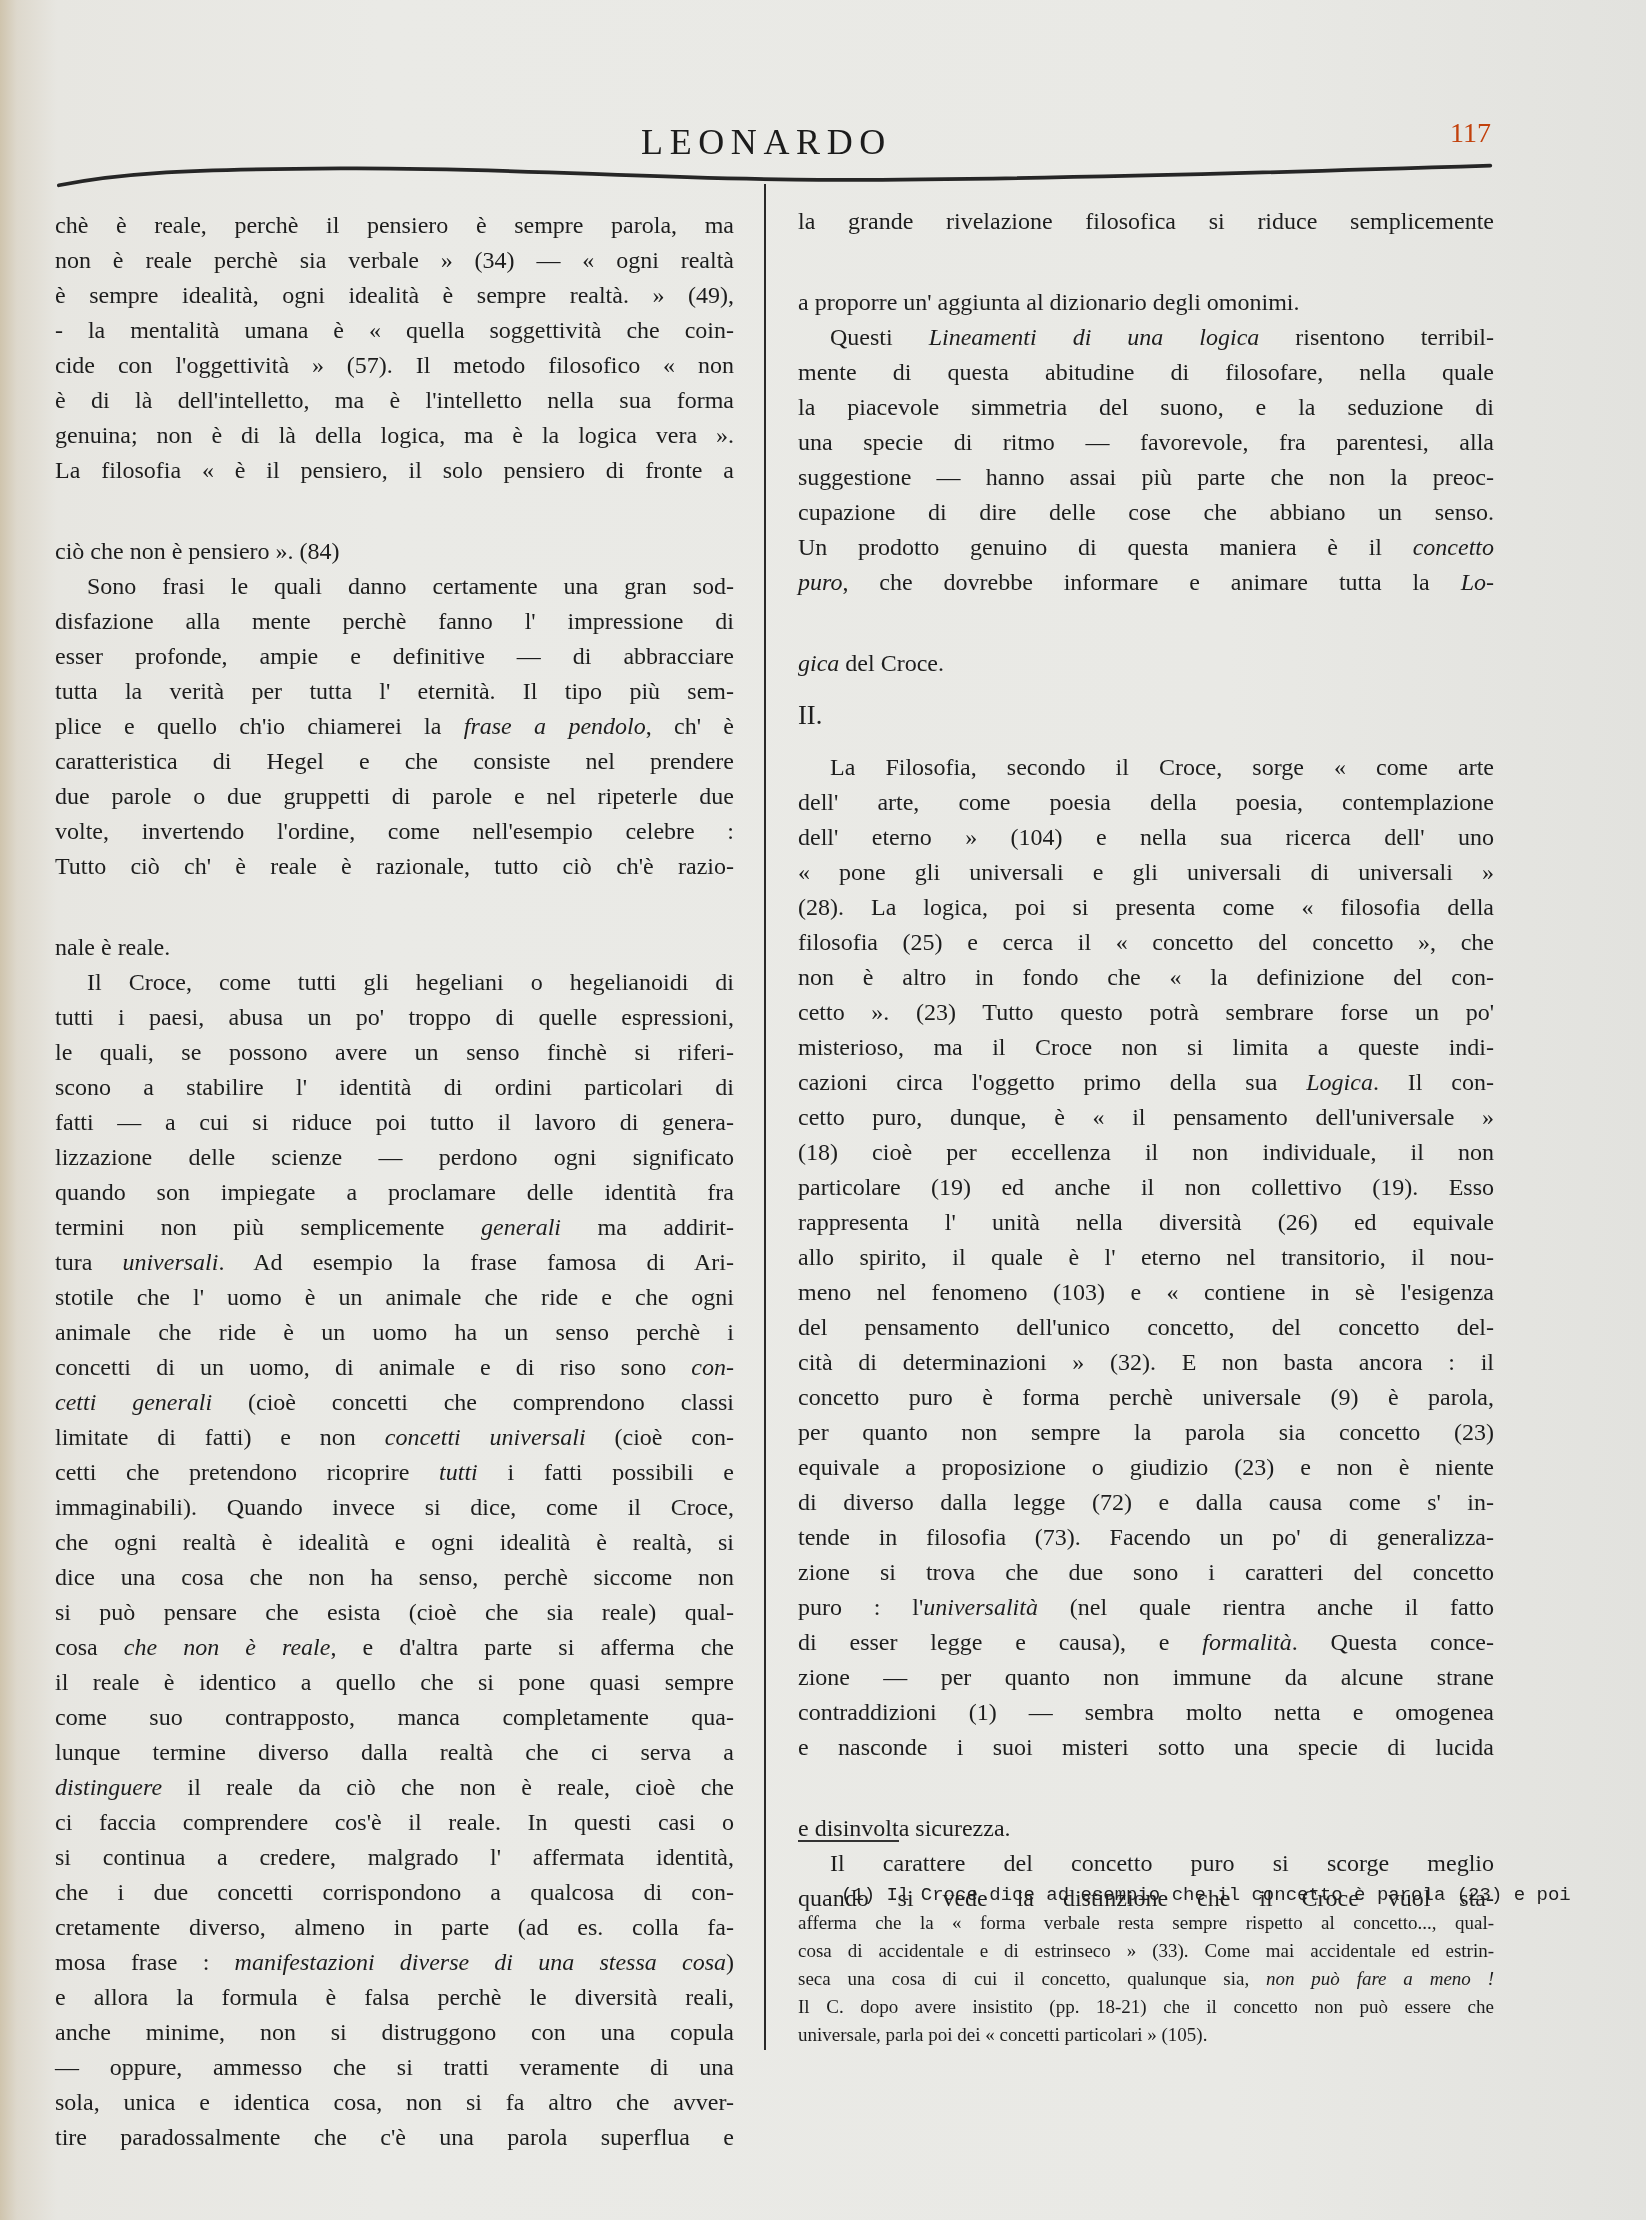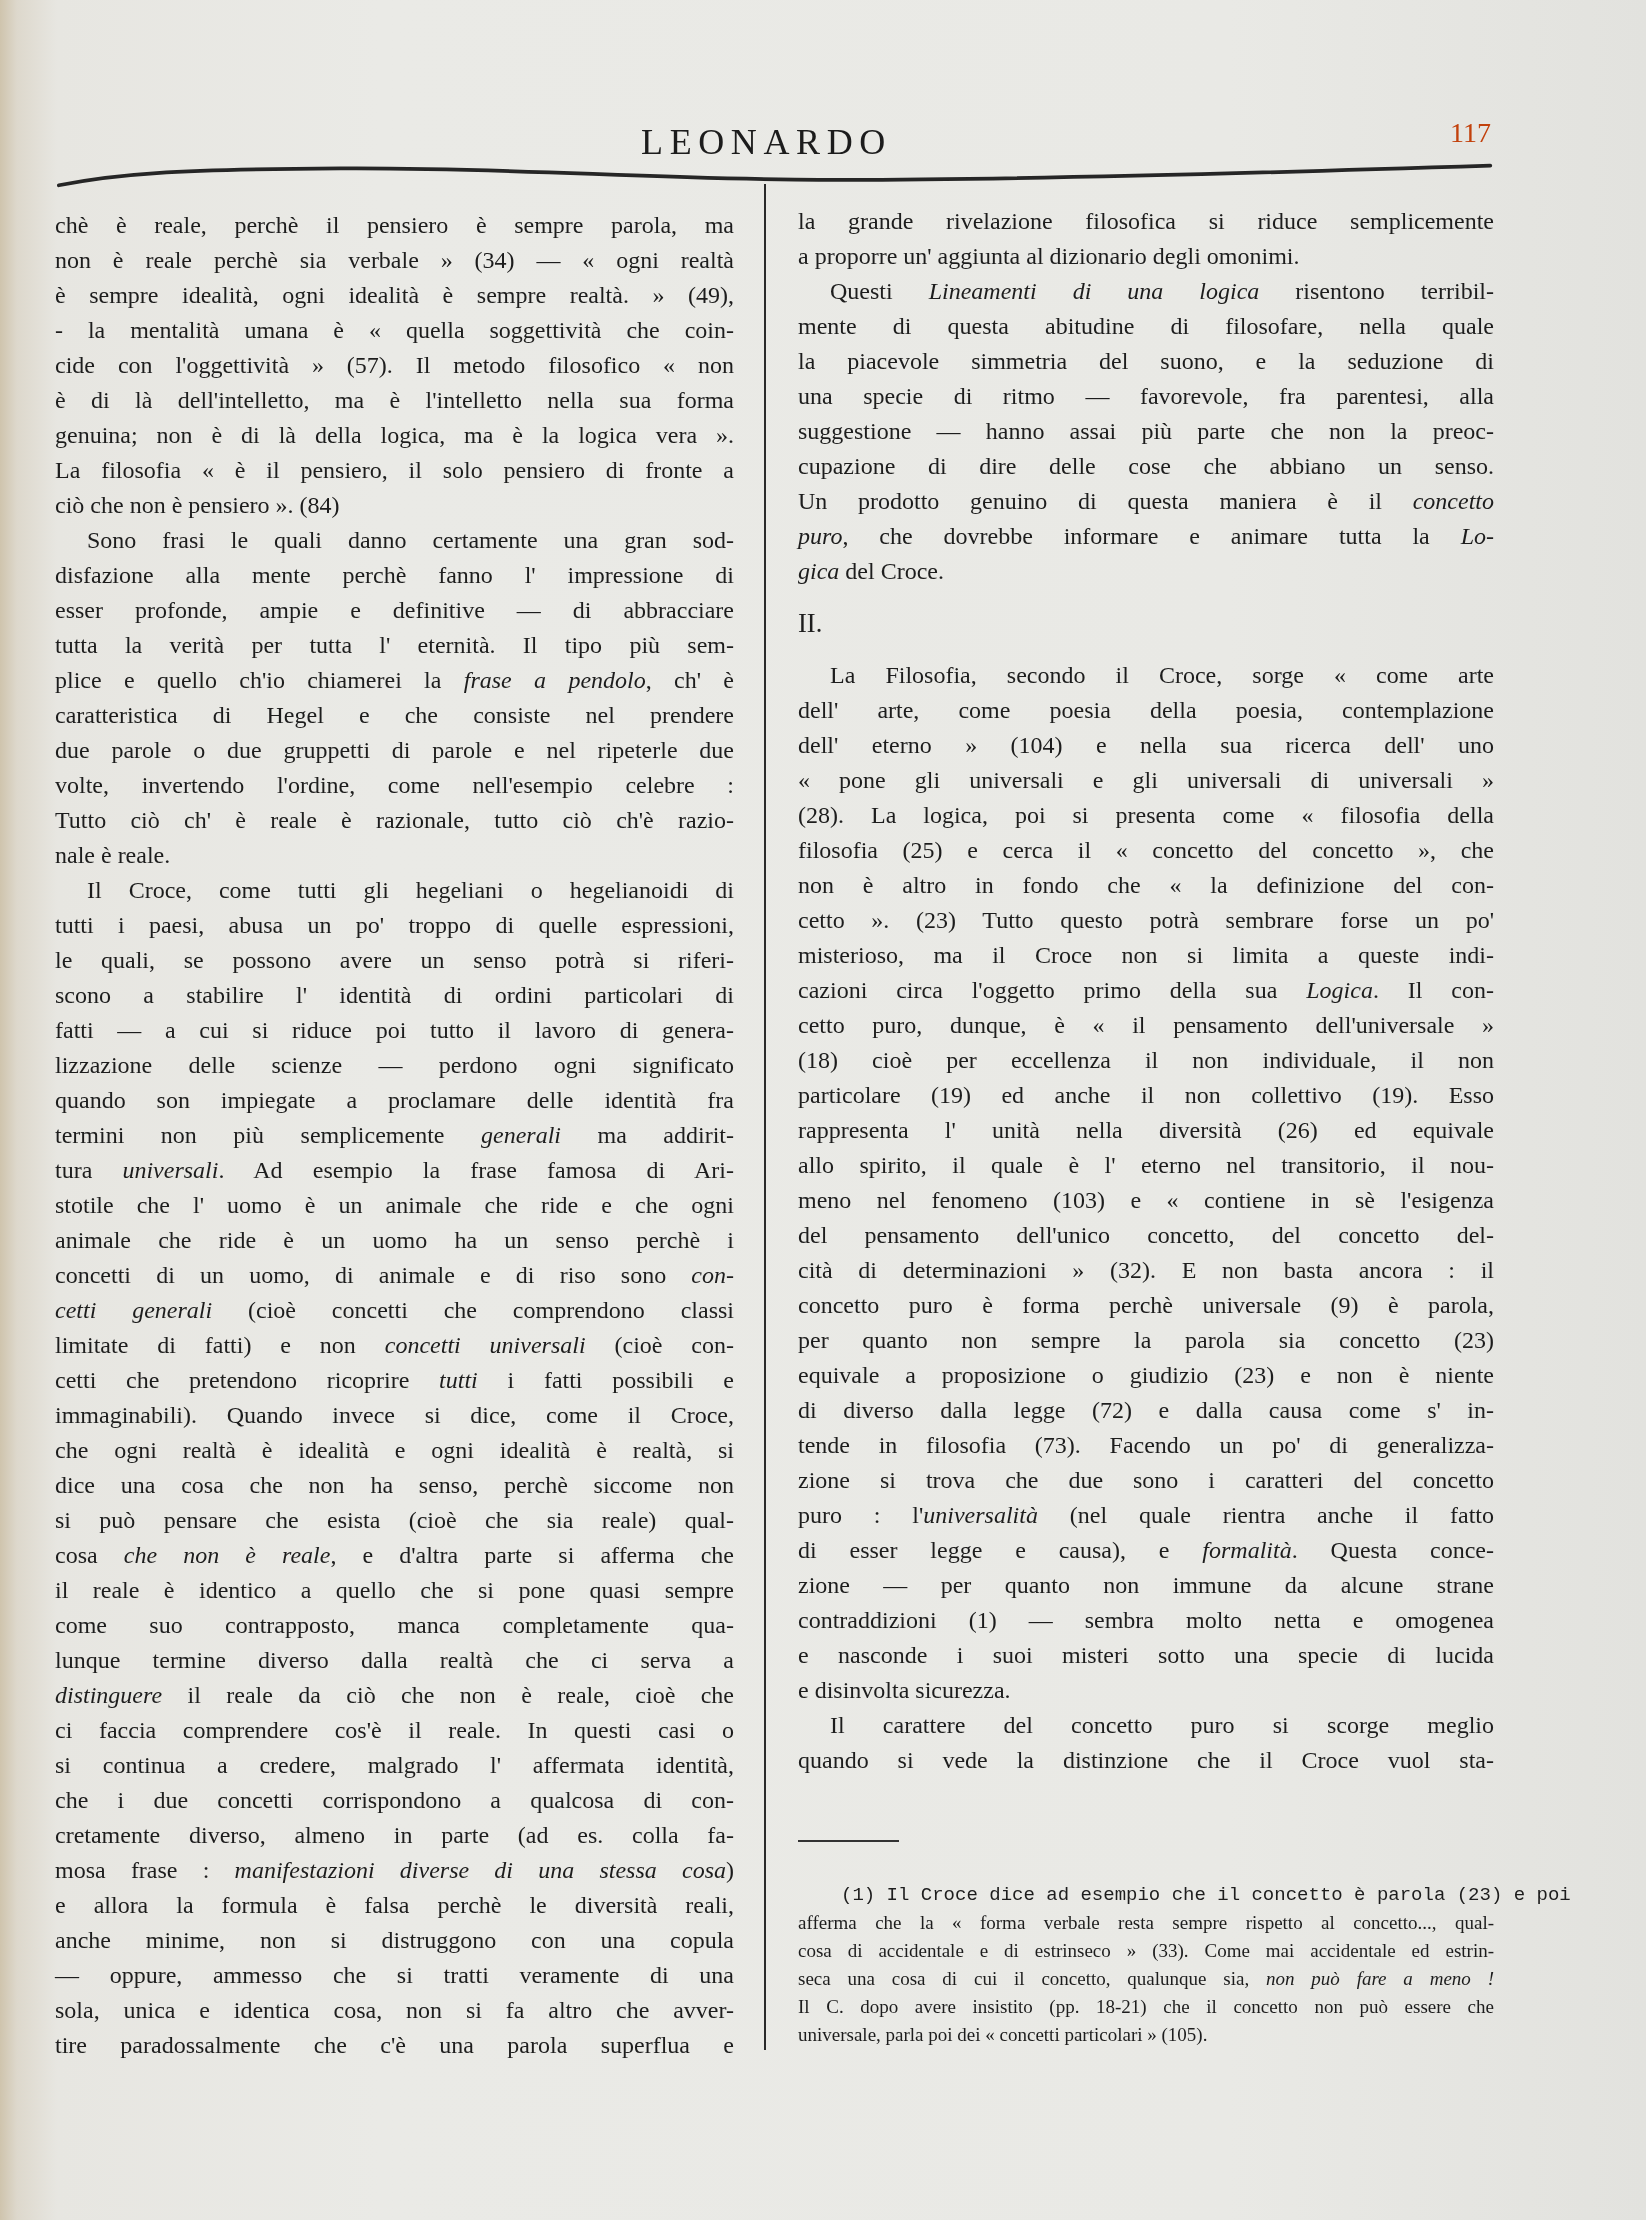--- a/index.html
+++ b/index.html
@@ -25,21 +25,21 @@
   }
   .column { position: absolute; }
   .col-left { left: 55px; top: 208px; width: 679px; }
   .col-right { left: 798px; top: 204px; width: 696px; }
   .line {
     display: block; height: 35px; line-height: 35px;
     font-family: "Liberation Serif", "DejaVu Serif", serif;
     font-size: 24px; white-space: nowrap;
     text-align: justify; text-align-last: justify;
   }
-  .line.last { text-align-last: left; }
+  .line.last { text-align-last: left; margin-top: 46px; }
   .line.indent { padding-left: 32px; }
   .line i, .fn-line i { font-style: italic; }
   .section-heading {
     display: block; height: 69px; line-height: 69px; 
     font-family: "Liberation Serif", serif; font-size: 26.5px;
   }
   .footnote-rule {
     position: absolute; left: 798px; top: 1840px; width: 101px; height: 1.9px; background: #333;
   }
   .footnotes { position: absolute; left: 798px; top: 1881px; width: 696px; }
@@ -81,21 +81,21 @@
       <span class="line"><span>esser profonde, ampie e definitive — di abbracciare</span></span>
       <span class="line"><span>tutta la verità per tutta l' eternità. Il tipo più sem-</span></span>
       <span class="line"><span>plice e quello ch'io chiamerei la </span><i>frase a pendolo</i><span>, ch' è</span></span>
       <span class="line"><span>caratteristica di Hegel e che consiste nel prendere</span></span>
       <span class="line"><span>due parole o due gruppetti di parole e nel ripeterle due</span></span>
       <span class="line"><span>volte, invertendo l'ordine, come nell'esempio celebre :</span></span>
       <span class="line"><span>Tutto ciò ch' è reale è razionale, tutto ciò ch'è razio-</span></span>
       <span class="line last"><span>nale è reale.</span></span>
       <span class="line indent"><span>Il Croce, come tutti gli hegeliani o hegelianoidi di</span></span>
       <span class="line"><span>tutti i paesi, abusa un po' troppo di quelle espressioni,</span></span>
-      <span class="line"><span>le quali, se possono avere un senso potrà si riferi-</span></span>
+      <span class="line"><span>le quali, se possono avere un senso finchè si riferi-</span></span>
       <span class="line"><span>scono a stabilire l' identità di ordini particolari di</span></span>
       <span class="line"><span>fatti — a cui si riduce poi tutto il lavoro di genera-</span></span>
       <span class="line"><span>lizzazione delle scienze — perdono ogni significato</span></span>
       <span class="line"><span>quando son impiegate a proclamare delle identità fra</span></span>
       <span class="line"><span>termini non più semplicemente </span><i>generali</i><span> ma addirit-</span></span>
       <span class="line"><span>tura </span><i>universali</i><span>. Ad esempio la frase famosa di Ari-</span></span>
       <span class="line"><span>stotile che l' uomo è un animale che ride e che ogni</span></span>
       <span class="line"><span>animale che ride è un uomo ha un senso perchè i</span></span>
       <span class="line"><span>concetti di un uomo, di animale e di riso sono </span><i>con-</i></span>
       <span class="line"><i>cetti generali</i><span> (cioè concetti che comprendono classi</span></span>

